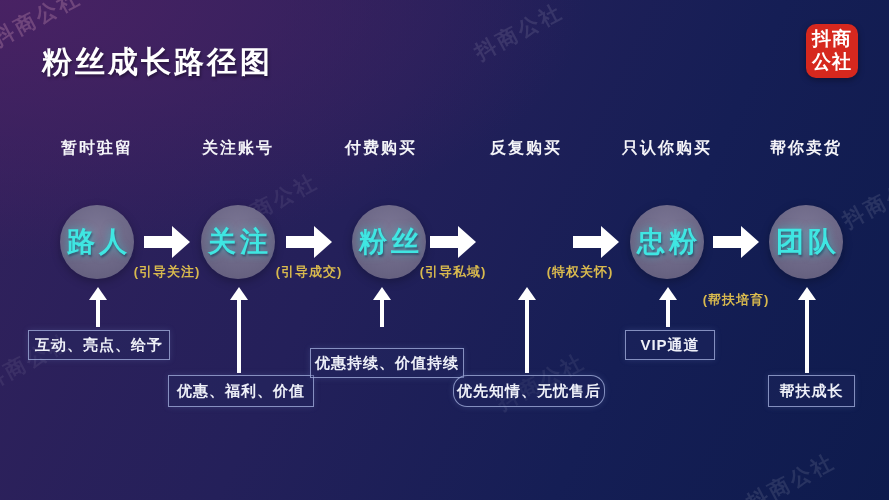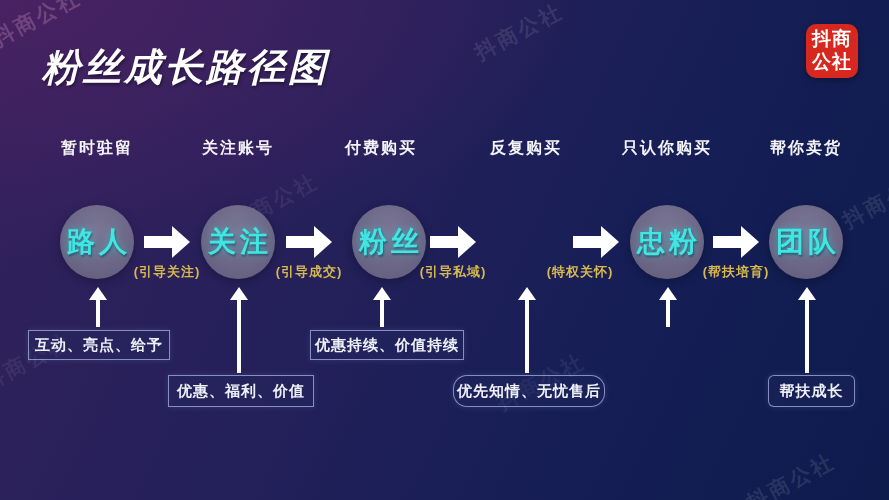--- a/index.html
+++ b/index.html
@@ -12,21 +12,21 @@
   }
   .wm {
     position:absolute; transform:rotate(-28deg); transform-origin:left top;
     color:rgba(255,255,255,0.10); font-size:21px; font-weight:bold;
     letter-spacing:3px; white-space:nowrap; pointer-events:none;
   }
   .wm.bright { color:rgba(233,175,198,0.26); }
   .wm.soft { color:rgba(255,255,255,0.07); }
   .title {
     position:absolute; left:42px; top:42px; margin:0;
-    font-size:38px; font-weight:bold; font-style:italic; color:#ffffff;
+    font-size:30px; font-weight:bold; color:#ffffff;
     letter-spacing:3px; text-shadow:1px 2px 3px rgba(0,0,0,0.4);
   }
   .logo {
     position:absolute; left:806px; top:24px; width:52px; height:54px;
     background:#d6281e; border-radius:10px;
     display:flex; flex-direction:column; align-items:center; justify-content:center;
     color:#ffffff; font-weight:bold; font-size:19px; line-height:1.2;
     letter-spacing:1px; box-shadow:0 2px 6px rgba(0,0,0,0.35);
   }
   .phase {
@@ -121,28 +121,29 @@
   <div class="harrow" style="left:144px;"></div>
   <div class="harrow" style="left:286px;"></div>
   <div class="harrow" style="left:430px;"></div>
   <div class="harrow" style="left:573px;"></div>
   <div class="harrow" style="left:713px;"></div>
 
   <div class="trans-label" style="left:102px;">(引导关注)</div>
   <div class="trans-label" style="left:244px;">(引导成交)</div>
   <div class="trans-label" style="left:388px;">(引导私域)</div>
   <div class="trans-label" style="left:515px;">(特权关怀)</div>
-  <div class="trans-label" style="left:671px;">(帮扶培育)</div>
+  <div class="trans-label" style="left:671px;margin-top:28px;">(帮扶培育)</div>
 
   <div class="varrow short" style="left:89px;"></div>
   <div class="varrow long" style="left:230px;"></div>
   <div class="varrow short" style="left:373px;"></div>
   <div class="varrow long" style="left:518px;"></div>
   <div class="varrow short" style="left:659px;"></div>
   <div class="varrow long" style="left:798px;"></div>
 
   <div class="support" style="left:168px; top:375px; width:144px; height:30px;">优惠、福利、价值</div>
   <div class="support" style="left:28px;  top:330px; width:140px; height:28px;">互动、亮点、给予</div>
-  <div class="support" style="left:310px; top:330px; width:152px; height:28px;">优惠持续、价值持续</div>
+  <div class="support" style="left:310px; top:348px; width:152px; height:28px;">优惠持续、价值持续</div>
   <div class="support" style="left:453px; top:375px; width:150px; height:30px;border-radius:14px;">优先知情、无忧售后</div>
-  <div class="support" style="left:768px; top:375px; width:85px;  height:30px;border-radius:6px;">帮扶成长</div>
+  <div class="support" style="left:625px; top:330px; width:88px;  height:28px;">VIP通道</div>
+  <div class="support" style="left:768px; top:375px; width:85px;  height:30px;">帮扶成长</div>
 
 </div>
 
 </body></html>

